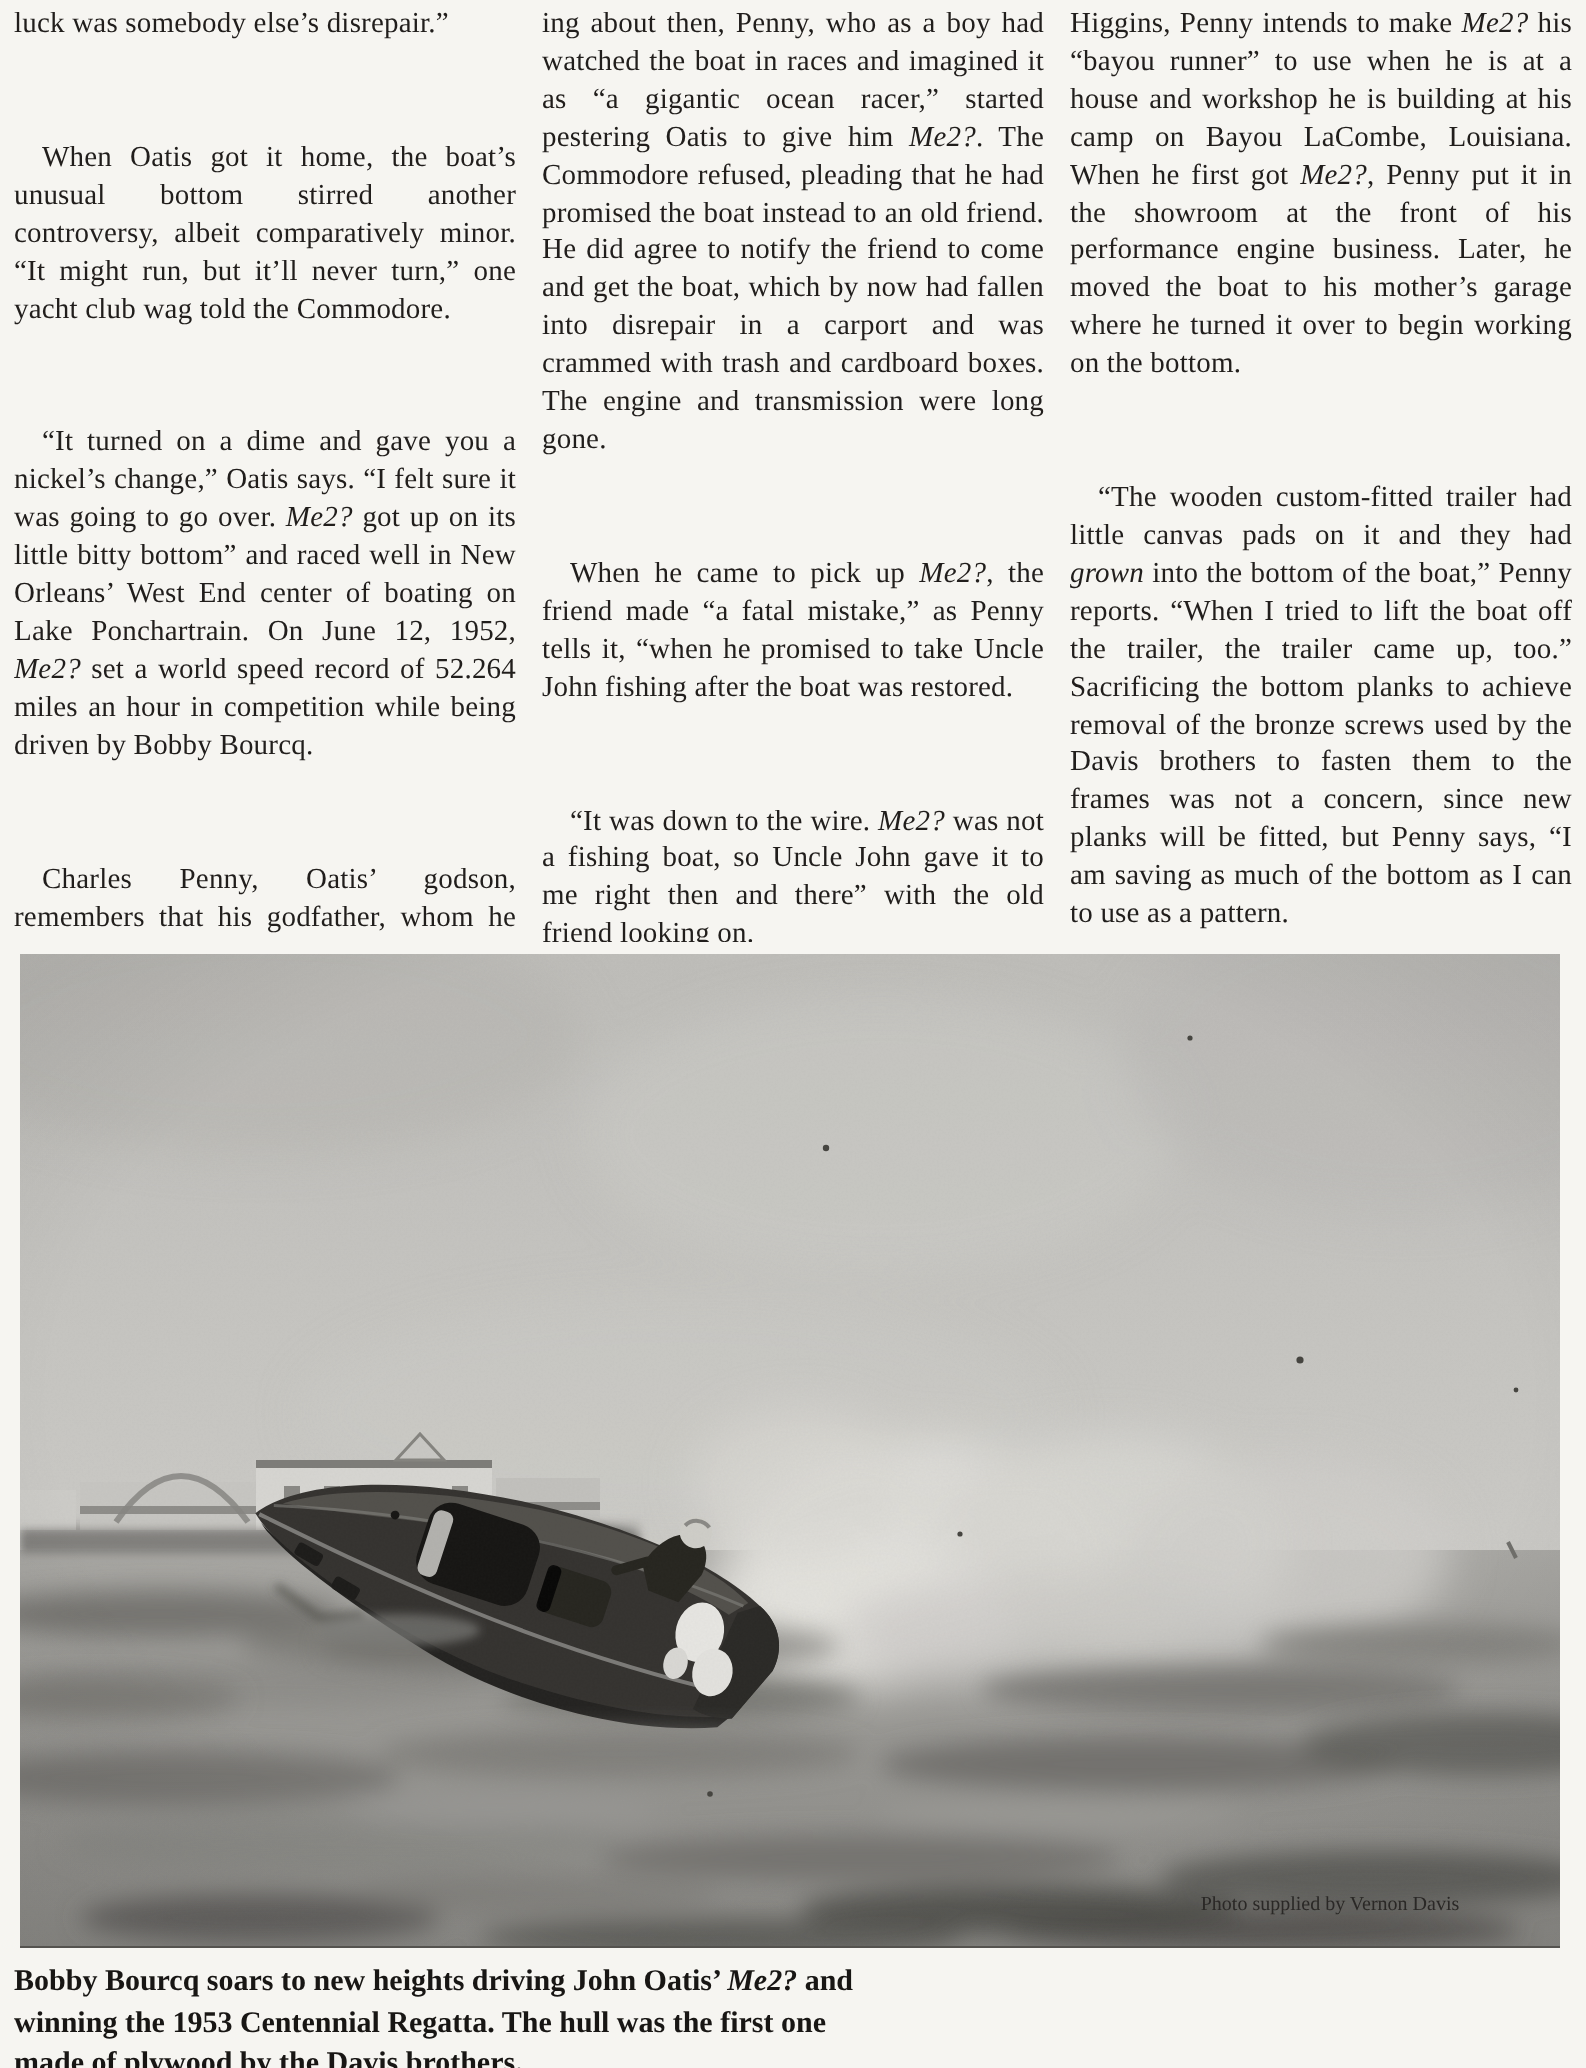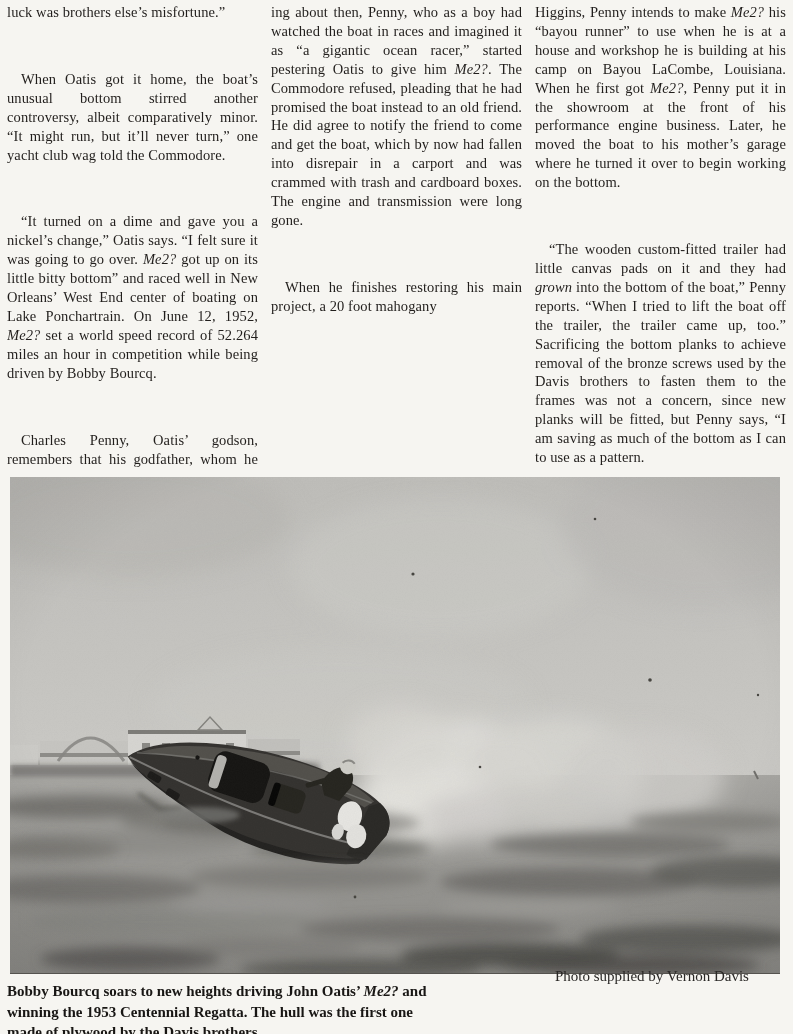--- a/index.html
+++ b/index.html
@@ -35,42 +35,44 @@
   }
   .caption{
     position:absolute;left:7px;top:981px;
     width:444px;
     margin:0;
     font-size:15px;font-weight:700;
     line-height:20.5px;
     color:#181614;
   }
   .credit{
-    position:absolute;right:18px;top:968px;
+    position:absolute;right:18px;top:947px;
     width:220px;margin:0;
-    font-size:15px;
-    text-align:left;
+    font-size:10px;
+    text-align:center;
     color:#2a2826;
   }
   em{}
 </style>
 </head>
 <body>
 
 <div class="page">
 
   <div class="columns">
     <div class="col">
-        <p class="">luck was brothers else’s misfortune.”</p>
+        <p class="">luck was somebody else’s disrepair.”</p>
         <p class="indent">When Oatis got it home, the boat’s unusual bottom stirred another controversy, albeit comparatively minor. “It might run, but it’ll never turn,” one yacht club wag told the Commodore.</p>
         <p class="indent">“It turned on a dime and gave you a nickel’s change,” Oatis says. “I felt sure it was going to go over. <em>Me2?</em> got up on its little bitty bottom” and raced well in New Orleans’ West End center of boating on Lake Ponchartrain. On June 12, 1952, <em>Me2?</em> set a world speed record of 52.264 miles an hour in competition while being driven by Bobby Bourcq.</p>
         <p class="indent">Charles Penny, Oatis’ godson, remembers that his godfather, whom he calls Uncle John, stopped racing <em>Me2?</em> in 1963 or so when the small-block Chevy V-8 engine finally made the Gray Marine Fireball obsolete in competition. Start-</p>
       </div>
     <div class="col">
         <p class="">ing about then, Penny, who as a boy had watched the boat in races and imagined it as “a gigantic ocean racer,” started pestering Oatis to give him <em>Me2?</em>. The Commodore refused, pleading that he had promised the boat instead to an old friend. He did agree to notify the friend to come and get the boat, which by now had fallen into disrepair in a carport and was crammed with trash and cardboard boxes. The engine and transmission were long gone.</p>
+        <p class="indent">When he came to pick up <em>Me2?</em>, the friend made “a fatal mistake,” as Penny tells it, “when he promised to take Uncle John fishing after the boat was restored.</p>
+        <p class="indent">“It was down to the wire. <em>Me2?</em> was not a fishing boat, so Uncle John gave it to me right then and there” with the old friend looking on.</p>
         <p class="indent">When he finishes restoring his main project, a 20 foot mahogany</p>
       </div>
     <div class="col">
         <p class="">Higgins, Penny intends to make <em>Me2?</em> his “bayou runner” to use when he is at a house and workshop he is building at his camp on Bayou LaCombe, Louisiana. When he first got <em>Me2?</em>, Penny put it in the showroom at the front of his performance engine business. Later, he moved the boat to his mother’s garage where he turned it over to begin working on the bottom.</p>
         <p class="indent">“The wooden custom-fitted trailer had little canvas pads on it and they had <em>grown</em> into the bottom of the boat,” Penny reports. “When I tried to lift the boat off the trailer, the trailer came up, too.” Sacrificing the bottom planks to achieve removal of the bronze screws used by the Davis brothers to fasten them to the frames was not a concern, since new planks will be fitted, but Penny says, “I am saving as much of the bottom as I can to use as a pattern.</p>
       </div>
   </div>
 
   <figure class="photo-figure">
     <svg width="770" height="496" viewBox="0 0 770 496" xmlns="http://www.w3.org/2000/svg">

